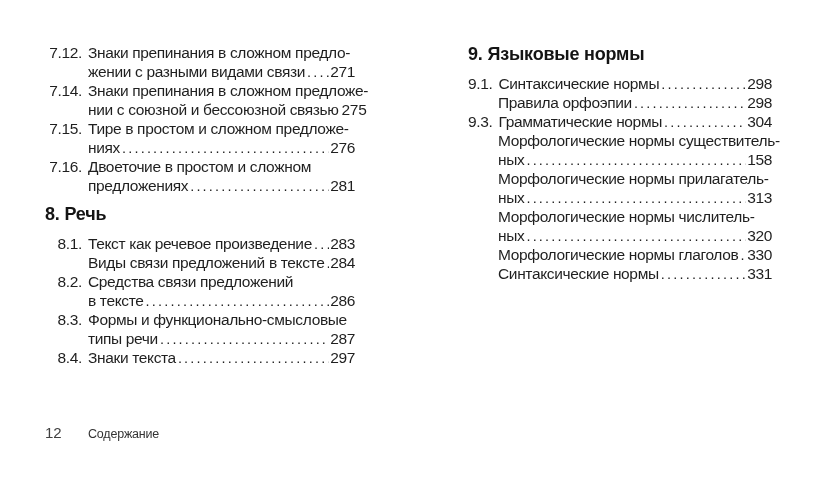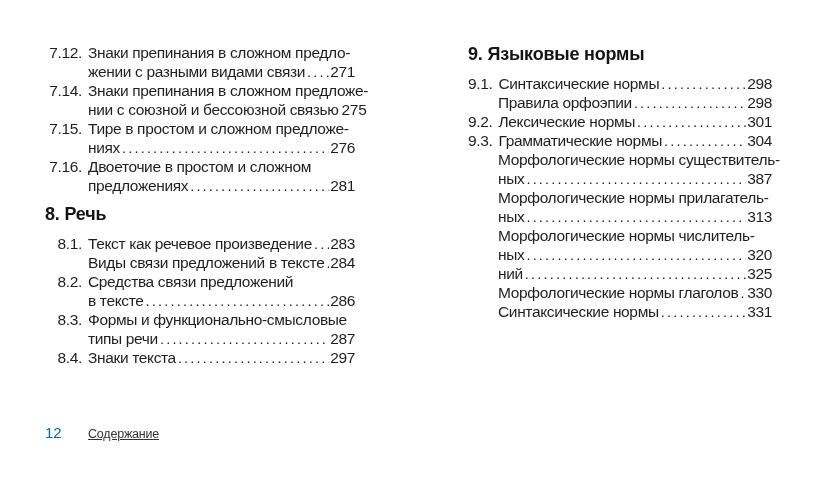--- a/index.html
+++ b/index.html
@@ -74,27 +74,26 @@
     position: absolute;
     left: 45px;
     top: 424px;
     display: flex;
     align-items: baseline;
   }
   .footer .pn {
     width: 43px;
     box-sizing: border-box;
     font-size: 15px;
-    color: #0369a1;
+    color: #404040;
   }
   .footer .rt {
     font-size: 12.5px;
     letter-spacing: -0.2px;
     color: #333333;
-    text-decoration: underline;
   }
 </style>
 </head>
 <body>
 
 <div id="col-left" class="col">
     <div class="entry">
       <span class="num">7.12.</span>
       <span class="body">
         <span class="line">
@@ -221,49 +220,39 @@
       <span class="num"></span>
       <span class="body">
         <span class="line">
           <span class="t">Правила орфоэпии</span>
           <span class="leader"></span>
           <span class="pg">298</span>
         </span>
       </span>
     </div>
     <div class="entry">
-      <span class="num">9.2.</span>
-      <span class="body">
-        <span class="line">
-          <span class="t">Лексические нормы</span>
-          <span class="leader"></span>
-          <span class="pg">301</span>
-        </span>
-      </span>
-    </div>
-    <div class="entry">
       <span class="num">9.3.</span>
       <span class="body">
         <span class="line">
           <span class="t">Грамматические нормы</span>
           <span class="leader"></span>
           <span class="pg">304</span>
         </span>
       </span>
     </div>
     <div class="entry">
       <span class="num"></span>
       <span class="body">
         <span class="line">
           <span class="t">Морфологические нормы существитель-</span>
         </span>
         <span class="line">
           <span class="t">ных</span>
           <span class="leader"></span>
-          <span class="pg">387</span>
+          <span class="pg">158</span>
         </span>
       </span>
     </div>
     <div class="entry">
       <span class="num"></span>
       <span class="body">
         <span class="line">
           <span class="t">Морфологические нормы прилагатель-</span>
         </span>
         <span class="line">
@@ -282,25 +271,20 @@
         <span class="line">
           <span class="t">ных</span>
           <span class="leader"></span>
           <span class="pg">320</span>
         </span>
       </span>
     </div>
     <div class="entry">
       <span class="num"></span>
       <span class="body">
-        <span class="line">
-          <span class="t">ний</span>
-          <span class="leader"></span>
-          <span class="pg">325</span>
-        </span>
       </span>
     </div>
     <div class="entry">
       <span class="num"></span>
       <span class="body">
         <span class="line">
           <span class="t">Морфологические нормы глаголов</span>
           <span class="leader"></span>
           <span class="pg">330</span>
         </span>

